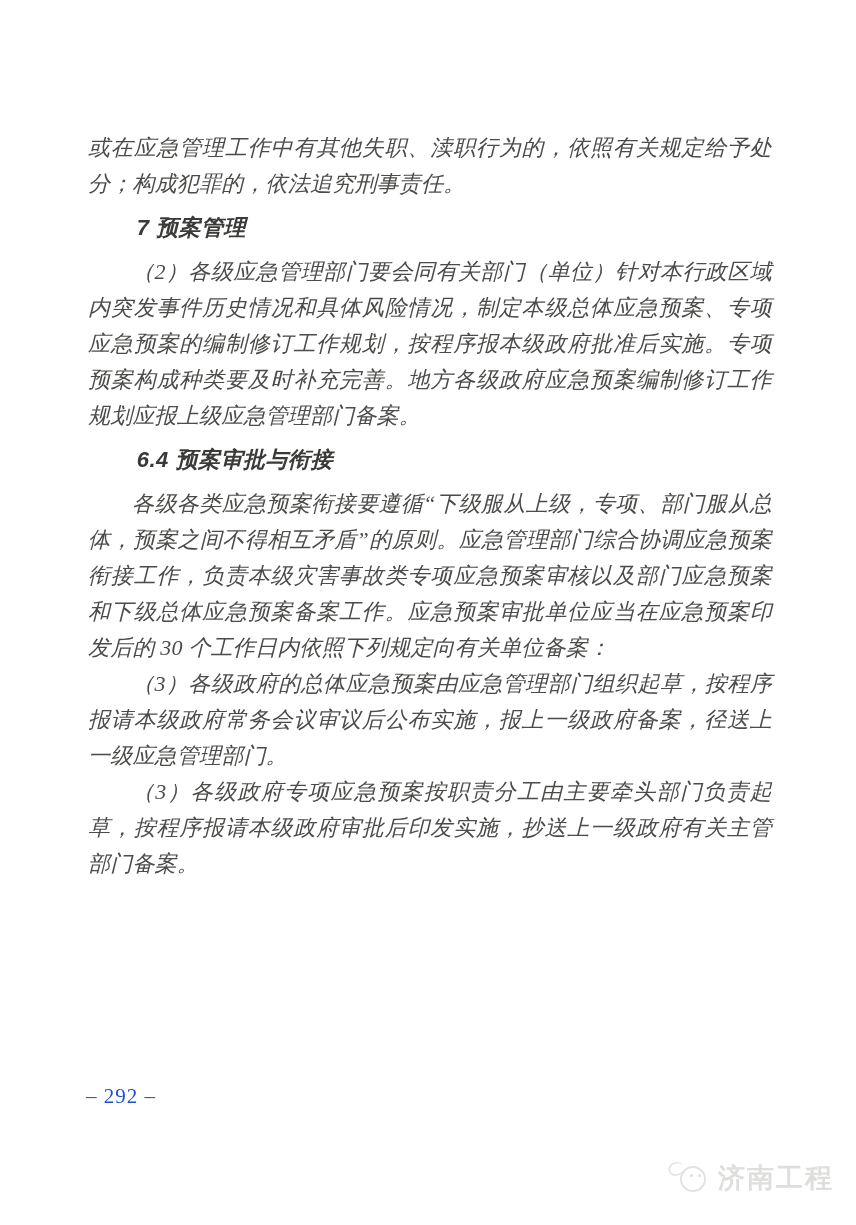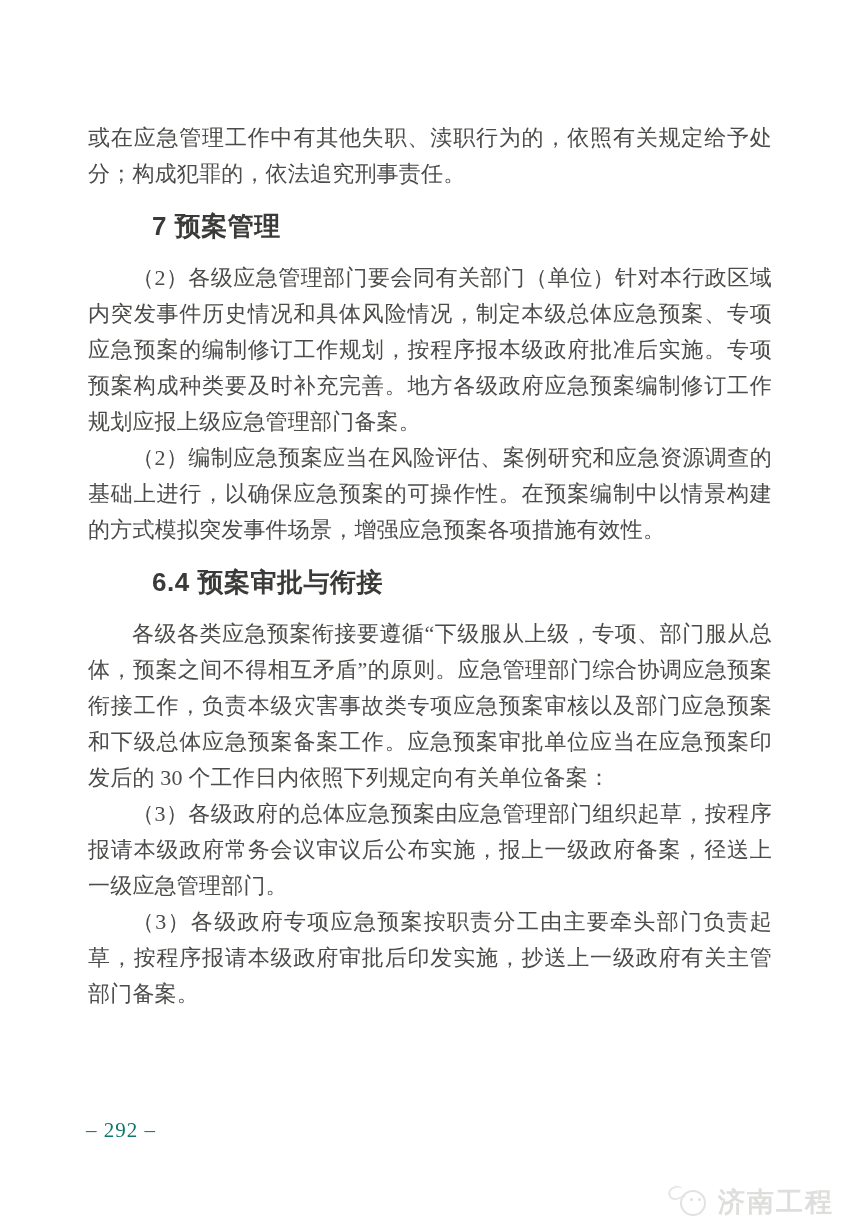--- a/index.html
+++ b/index.html
@@ -12,64 +12,64 @@
     width: 856px;
     height: 1225px;
     margin: 0 auto;
     background: #ffffff;
     overflow: hidden;
     font-family: "Liberation Serif", "DejaVu Serif", serif;
   }
   .doc-body {
     position: absolute;
     left: 88px;
-    top: 120px;
+    top: 130px;
     width: 684px;
     color: #4b4b49;
+    font-style: italic;
   }
   .para {
     margin: 0;
     font-size: 22px;
     line-height: 36px;
     text-align: justify;
     text-indent: 2em;
     letter-spacing: 0.2px;
     word-break: break-all;
   }
   .para.no-indent {
     text-indent: 0;
   }
   .heading {
-    margin: 16px;
+    margin: 8px;
     font-family: "Liberation Sans", "DejaVu Sans", sans-serif;
-    font-size: 26px;
+    font-size: 22px;
     font-weight: 700;
     line-height: 36px;
     color: #3a3a38;
     text-indent: 1.85em;
     letter-spacing: 0.5px;
   }
   .page-number {
     position: absolute;
     left: 86px;
-    top: 1118px;
+    top: 1084px;
     font-size: 21px;
-    color: #0f766e;
+    color: #1d4ed8;
     font-family: "Liberation Serif", "DejaVu Serif", serif;
     letter-spacing: 1px;
   }
   .watermark {
     position: absolute;
     right: 22px;
     top: 1160px;
     display: flex;
     align-items: center;
     gap: 6px;
     opacity: 1;
-    margin-top: 24px;
   }
   .wm-text {
     font-family: "Liberation Sans", "DejaVu Sans", sans-serif;
     font-size: 27px;
     font-weight: 700;
     color: #dededd;
     letter-spacing: 2px;
   }
   .mascot {
     display: inline-block;
@@ -116,21 +116,20 @@
 <div class="page">
 
   <main class="doc-body">
     <p class="para no-indent">或在应急管理工作中有其他失职、渎职行为的，依照有关规定给予处分；构成犯罪的，依法追究刑事责任。</p>
 
     <h2 class="heading">7 预案管理</h2>
 
 
     <p class="para">（2）各级应急管理部门要会同有关部门（单位）针对本行政区域内突发事件历史情况和具体风险情况，制定本级总体应急预案、专项应急预案的编制修订工作规划，按程序报本级政府批准后实施。专项预案构成种类要及时补充完善。地方各级政府应急预案编制修订工作规划应报上级应急管理部门备案。</p>
 
-    <p class="para">（2）编制应急预案应当在风险评估、案例研究和应急资源调查的基础上进行，以确保应急预案的可操作性。在预案编制中以情景构建的方式模拟突发事件场景，增强应急预案各项措施有效性。</p>
 
 
     <h3 class="heading">6.4 预案审批与衔接</h3>
 
     <p class="para">各级各类应急预案衔接要遵循“下级服从上级，专项、部门服从总体，预案之间不得相互矛盾”的原则。应急管理部门综合协调应急预案衔接工作，负责本级灾害事故类专项应急预案审核以及部门应急预案和下级总体应急预案备案工作。应急预案审批单位应当在应急预案印发后的 30 个工作日内依照下列规定向有关单位备案：</p>
 
     <p class="para">（3）各级政府的总体应急预案由应急管理部门组织起草，按程序报请本级政府常务会议审议后公布实施，报上一级政府备案，径送上一级应急管理部门。</p>
 
     <p class="para">（3）各级政府专项应急预案按职责分工由主要牵头部门负责起草，按程序报请本级政府审批后印发实施，抄送上一级政府有关主管部门备案。</p>
   </main>

